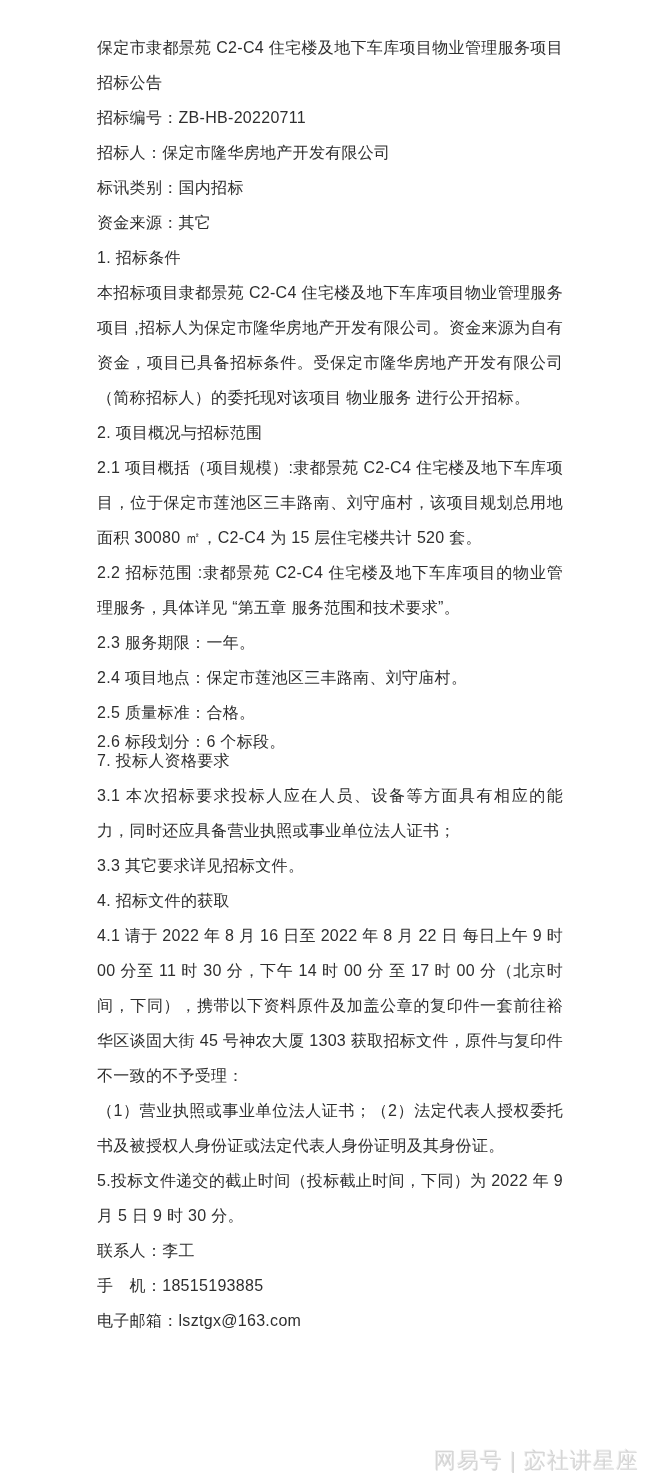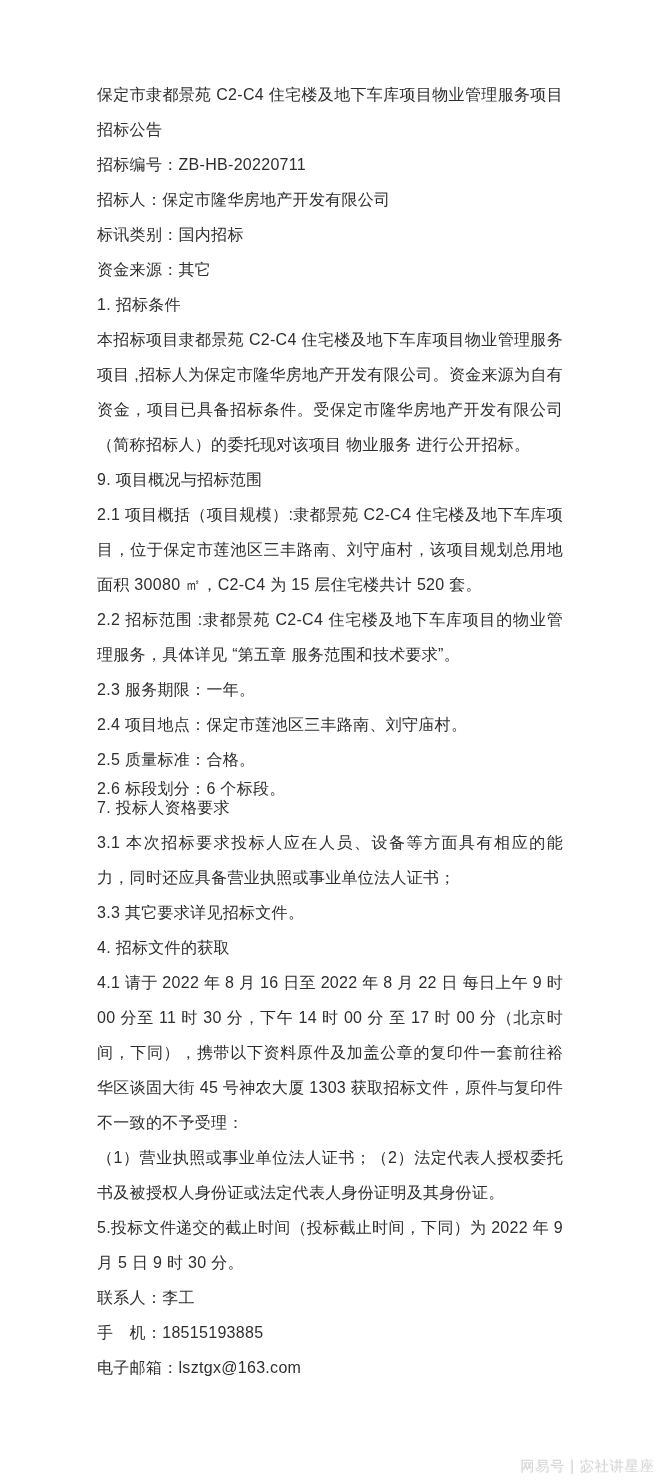--- a/index.html
+++ b/index.html
@@ -8,60 +8,60 @@
     background: #ffffff;
   }
   body {
     width: 660px;
     height: 1484px;
     position: relative;
     overflow: hidden;
     font-family: "Liberation Sans", "DejaVu Sans", sans-serif;
   }
   .doc {
-    padding: 77px 97px 0 97px;
+    padding: 30px 97px 0 97px;
   }
   .para {
     margin: 0;
     font-size: 16px;
     line-height: 35px;
     color: #2e2e2e;
     text-align: justify;
     letter-spacing: 0.3px;
     word-break: break-word;
   }
   .para.tight-top {
     margin-top: -6px;
   }
   .para.tight {
     margin-top: -16px;
   }
   .watermark {
     position: absolute;
-    right: 5px;
+    right: 21px;
     bottom: 8px;
-    font-size: 14px;
+    font-size: 22px;
     letter-spacing: 1px;
     color: #d6d6d6;
     text-shadow: 1px 1px 0 #ffffff, -1px -1px 0 #efefef;
     white-space: nowrap;
   }
 </style>
 </head>
 <body>
 
 <div class="doc" id="doc">
     <p class="para">保定市隶都景苑 C2-C4 住宅楼及地下车库项目物业管理服务项目招标公告</p>
     <p class="para">招标编号：ZB-HB-20220711</p>
     <p class="para">招标人：保定市隆华房地产开发有限公司</p>
     <p class="para">标讯类别：国内招标</p>
     <p class="para">资金来源：其它</p>
     <p class="para">1. 招标条件</p>
     <p class="para">本招标项目隶都景苑 C2-C4 住宅楼及地下车库项目物业管理服务项目 ,招标人为保定市隆华房地产开发有限公司。资金来源为自有资金，项目已具备招标条件。受保定市隆华房地产开发有限公司（简称招标人）的委托现对该项目 物业服务 进行公开招标。</p>
-    <p class="para">9. 项目概况与招标范围</p>
+    <p class="para">2. 项目概况与招标范围</p>
     <p class="para">2.1 项目概括（项目规模）:隶都景苑 C2-C4 住宅楼及地下车库项目，位于保定市莲池区三丰路南、刘守庙村，该项目规划总用地面积 30080 ㎡，C2-C4 为 15 层住宅楼共计 520 套。</p>
     <p class="para">2.2 招标范围 :隶都景苑 C2-C4 住宅楼及地下车库项目的物业管理服务，具体详见 “第五章 服务范围和技术要求”。</p>
     <p class="para">2.3 服务期限：一年。</p>
     <p class="para">2.4 项目地点：保定市莲池区三丰路南、刘守庙村。</p>
     <p class="para">2.5 质量标准：合格。</p>
     <p class="para tight-top">2.6 标段划分：6 个标段。</p>
     <p class="para tight">7. 投标人资格要求</p>
     <p class="para">3.1 本次招标要求投标人应在人员、设备等方面具有相应的能力，同时还应具备营业执照或事业单位法人证书；</p>
     <p class="para">3.3 其它要求详见招标文件。</p>
     <p class="para">4. 招标文件的获取</p>

